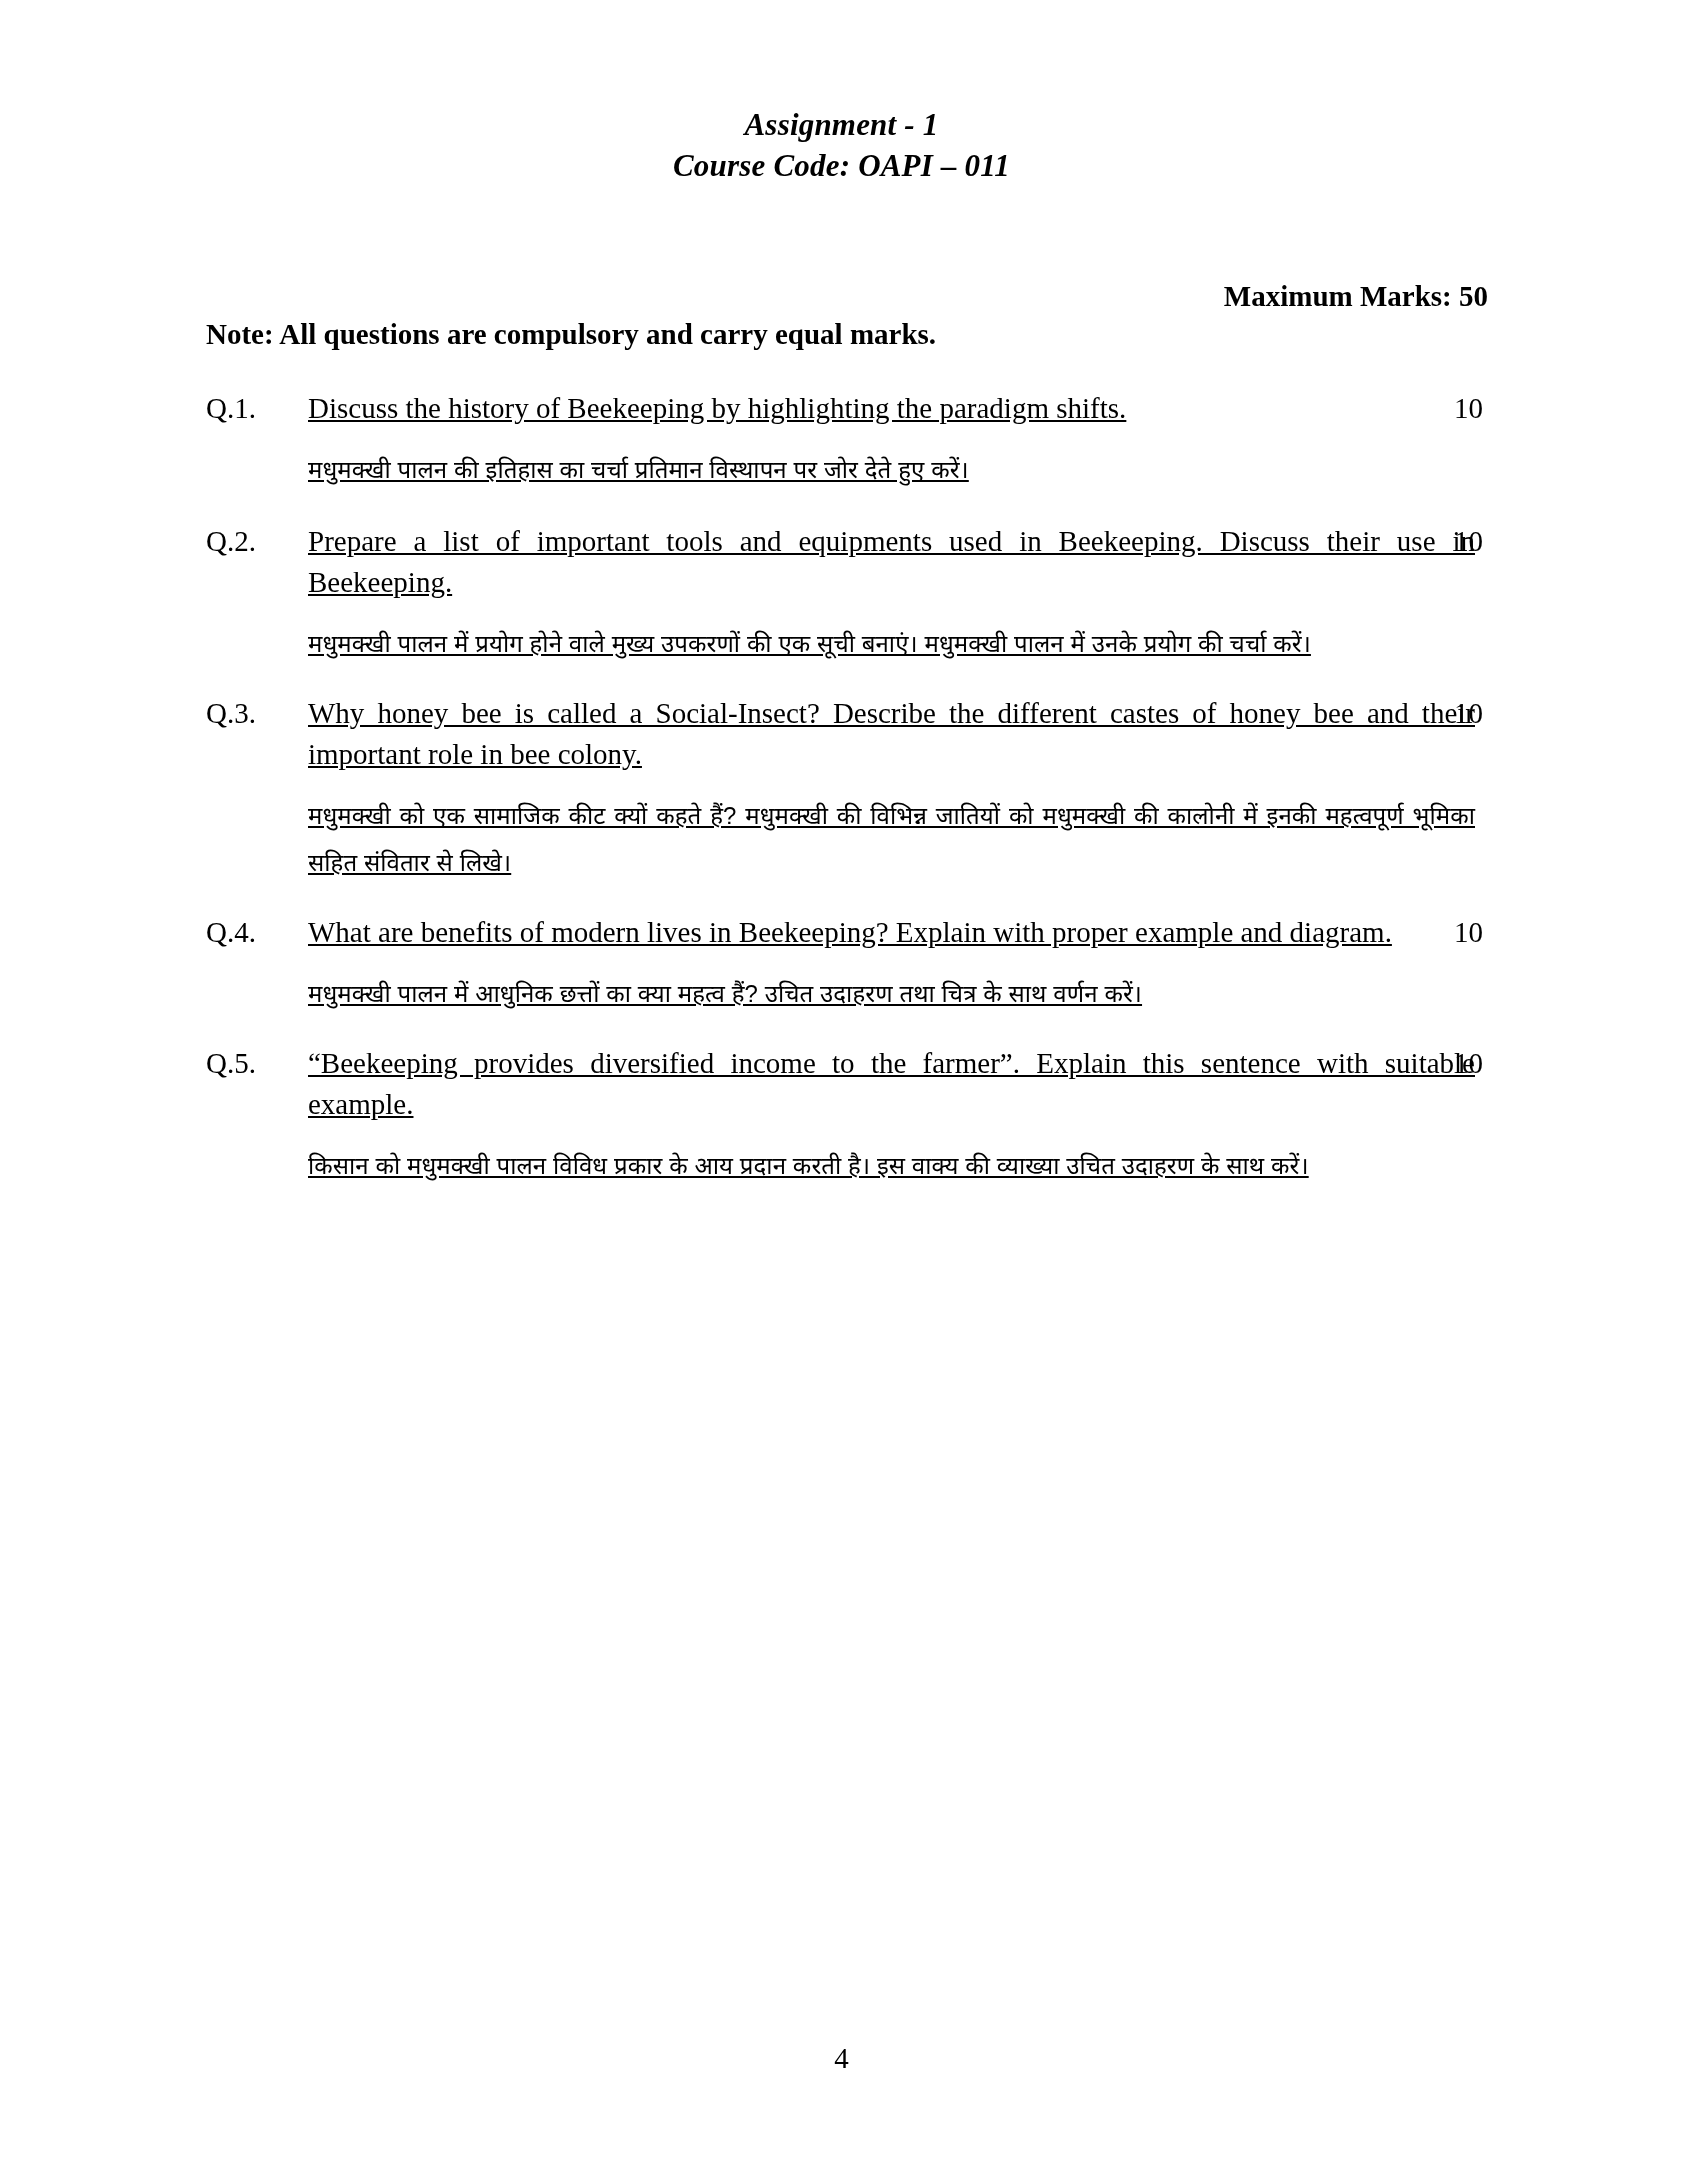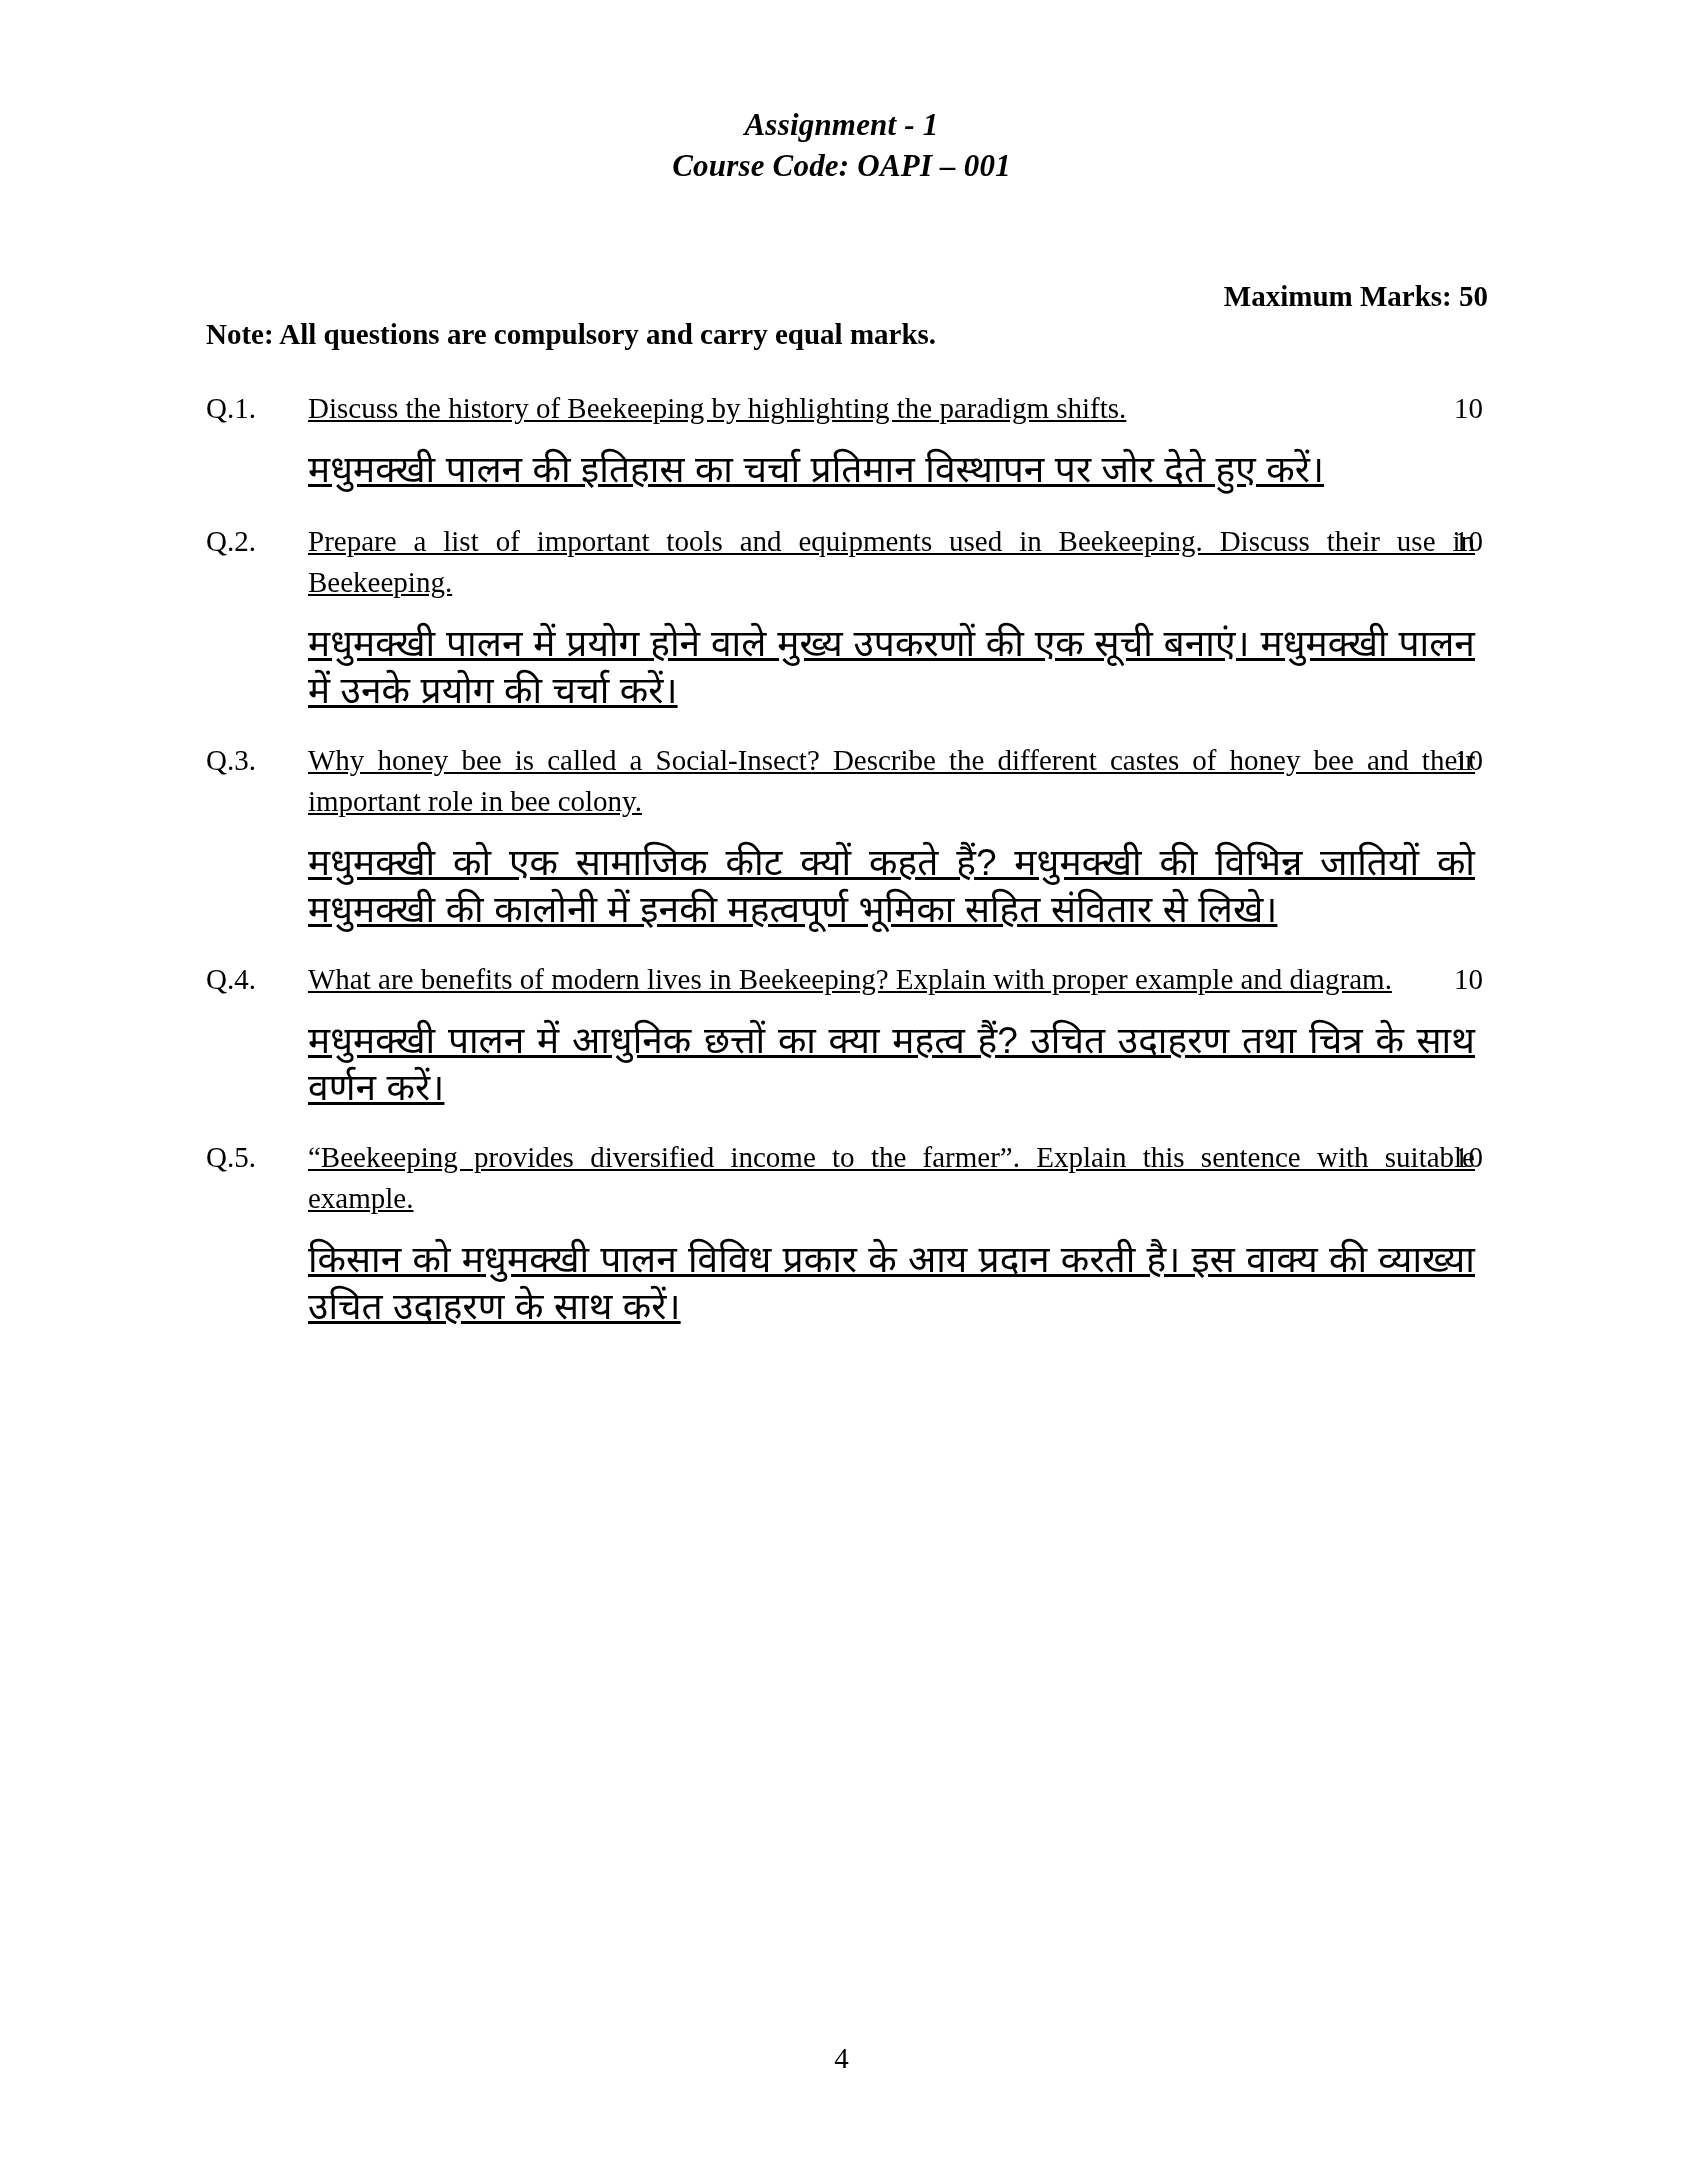--- a/index.html
+++ b/index.html
@@ -96,21 +96,21 @@
   .q-en {
     font-size: 29px;
     line-height: 41px;
     text-align: justify;
     text-align-last: left;
     padding-right: 8px;
     hyphens: none;
   }
 
   .q-hi {
-    font-size: 37px;
+    font-size: 24px;
     line-height: 47px;
     text-align: justify;
     text-align-last: left;
     margin-top: 17px;
     padding-right: 8px;
     font-family: "Liberation Sans", "DejaVu Sans", sans-serif;
     letter-spacing: 0.1px;
   }
 
   .q-hi.single {
@@ -145,21 +145,21 @@
     line-height: 34px;
   }
 </style>
 </head>
 <body>
 
 <div class="page">
 
   <div class="header">
     <div class="header-line">Assignment - 1</div>
-    <div class="header-line">Course Code: OAPI – 001</div>
+    <div class="header-line">Course Code: OAPI – 011</div>
   </div>
 
   <div class="max-marks">Maximum Marks: 50</div>
 
   <div class="note">Note: All questions are compulsory and carry equal marks.</div>
 
   <div class="questions">
 
     <div class="q-block" data-q="1">
       <div class="q-row">

